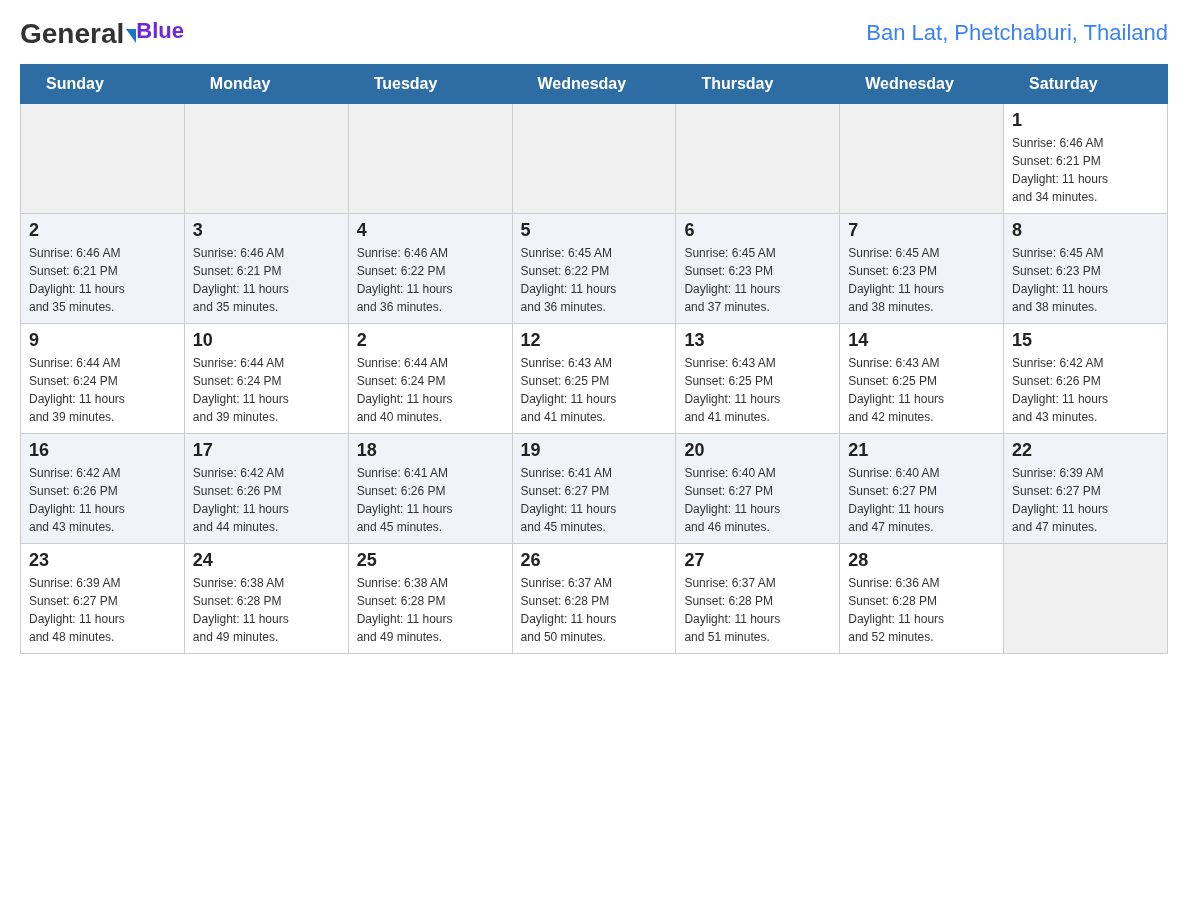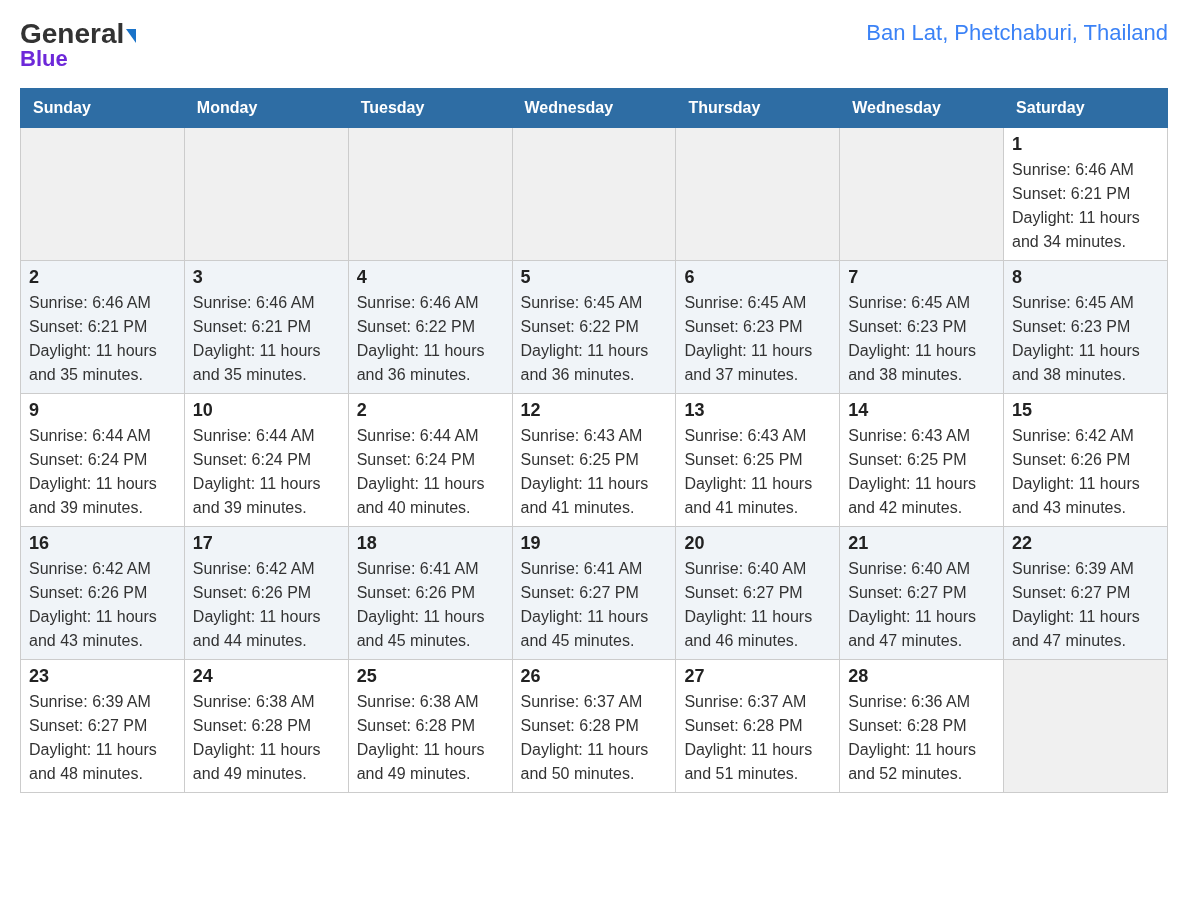--- a/index.html
+++ b/index.html
@@ -11,21 +11,21 @@
       min-height: 918px;
     }
     .header {
       display: flex;
       justify-content: space-between;
       align-items: flex-start;
       margin-bottom: 16px;
     }
     .logo {
       display: flex;
-      flex-direction: column;
+      flex-direction: row;
       align-items: flex-start;
     }
     .logo-text {
       font-size: 28px;
       font-weight: bold;
       color: #333;
       line-height: 1;
     }
     .logo-arrow {
       display: inline-block;
@@ -57,21 +57,21 @@
       color: #3b82f6;
     }
     table {
       width: 100%;
       border-collapse: collapse;
       table-layout: fixed;
     }
     thead tr th {
       background-color: #2e6da4;
       color: #fff;
-      padding: 10px 12px;
+      padding: 10px 25px;
       font-size: 16px;
       font-weight: bold;
       text-align: left;
       border: 1px solid #2e6da4;
     }
     tbody tr td {
       vertical-align: top;
       padding: 6px 8px;
       border: 1px solid #ccc;
       min-height: 100px;
@@ -83,21 +83,21 @@
       background: #f9f9f9;
     }
     .day-num {
       font-size: 18px;
       font-weight: bold;
       color: #222;
       display: block;
       margin-bottom: 3px;
     }
     .day-info {
-      font-size: 16px;
+      font-size: 12px;
       color: #333;
       line-height: 1.5;
     }
     tbody tr:nth-child(odd) td {
       background: #fff;
     }
     tbody tr:nth-child(even) td {
       background: #f0f4f8;
     }
     tbody tr td.empty {

